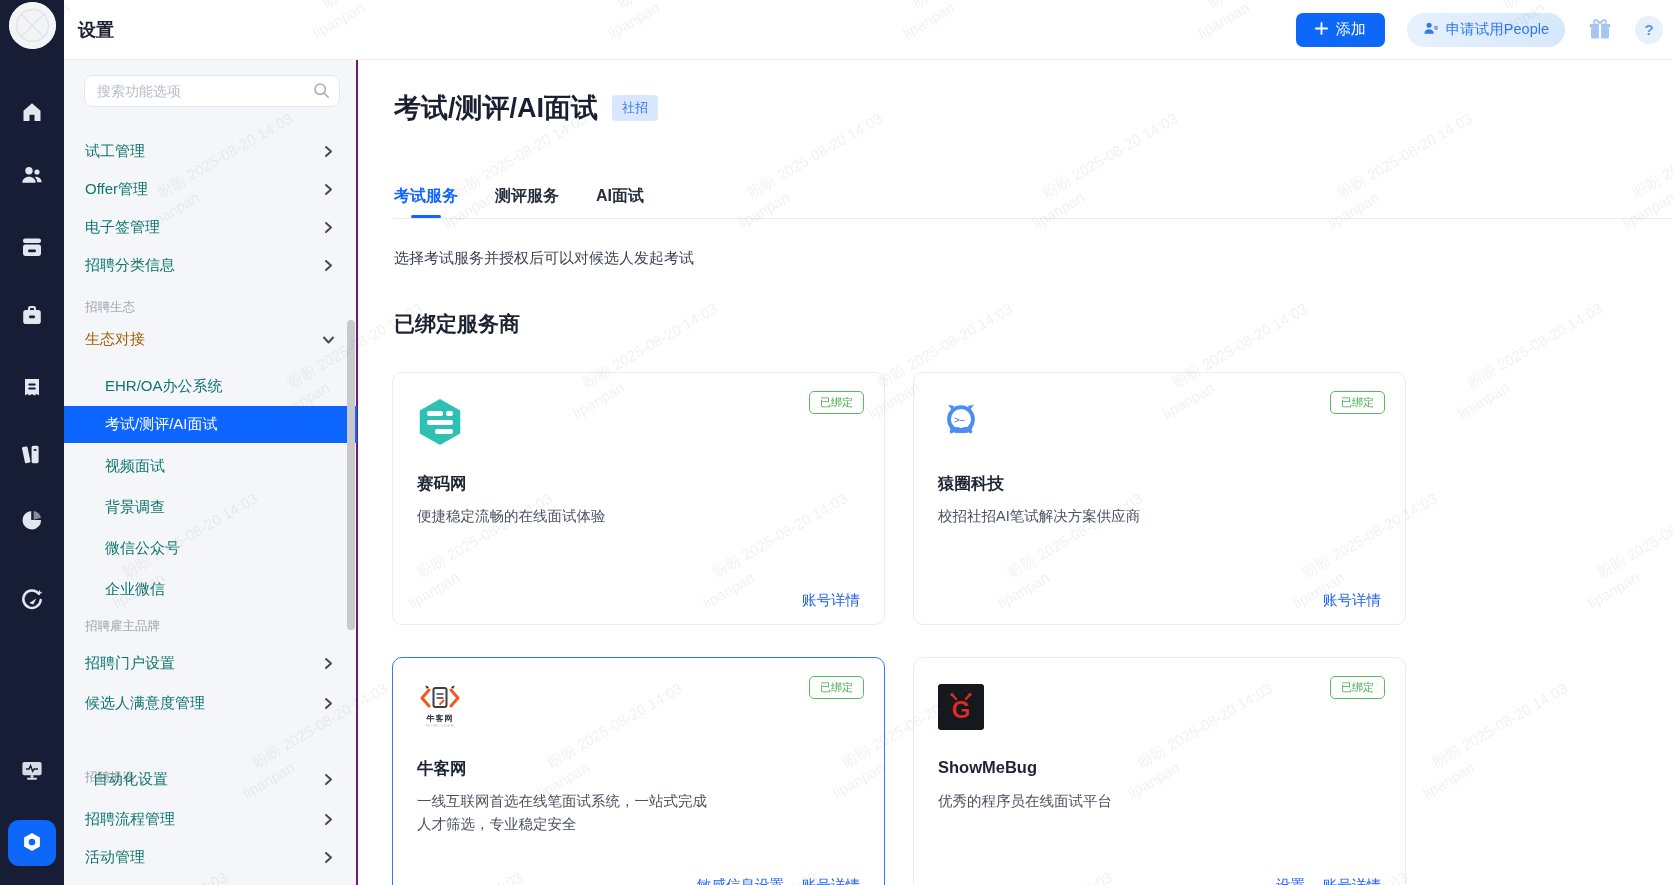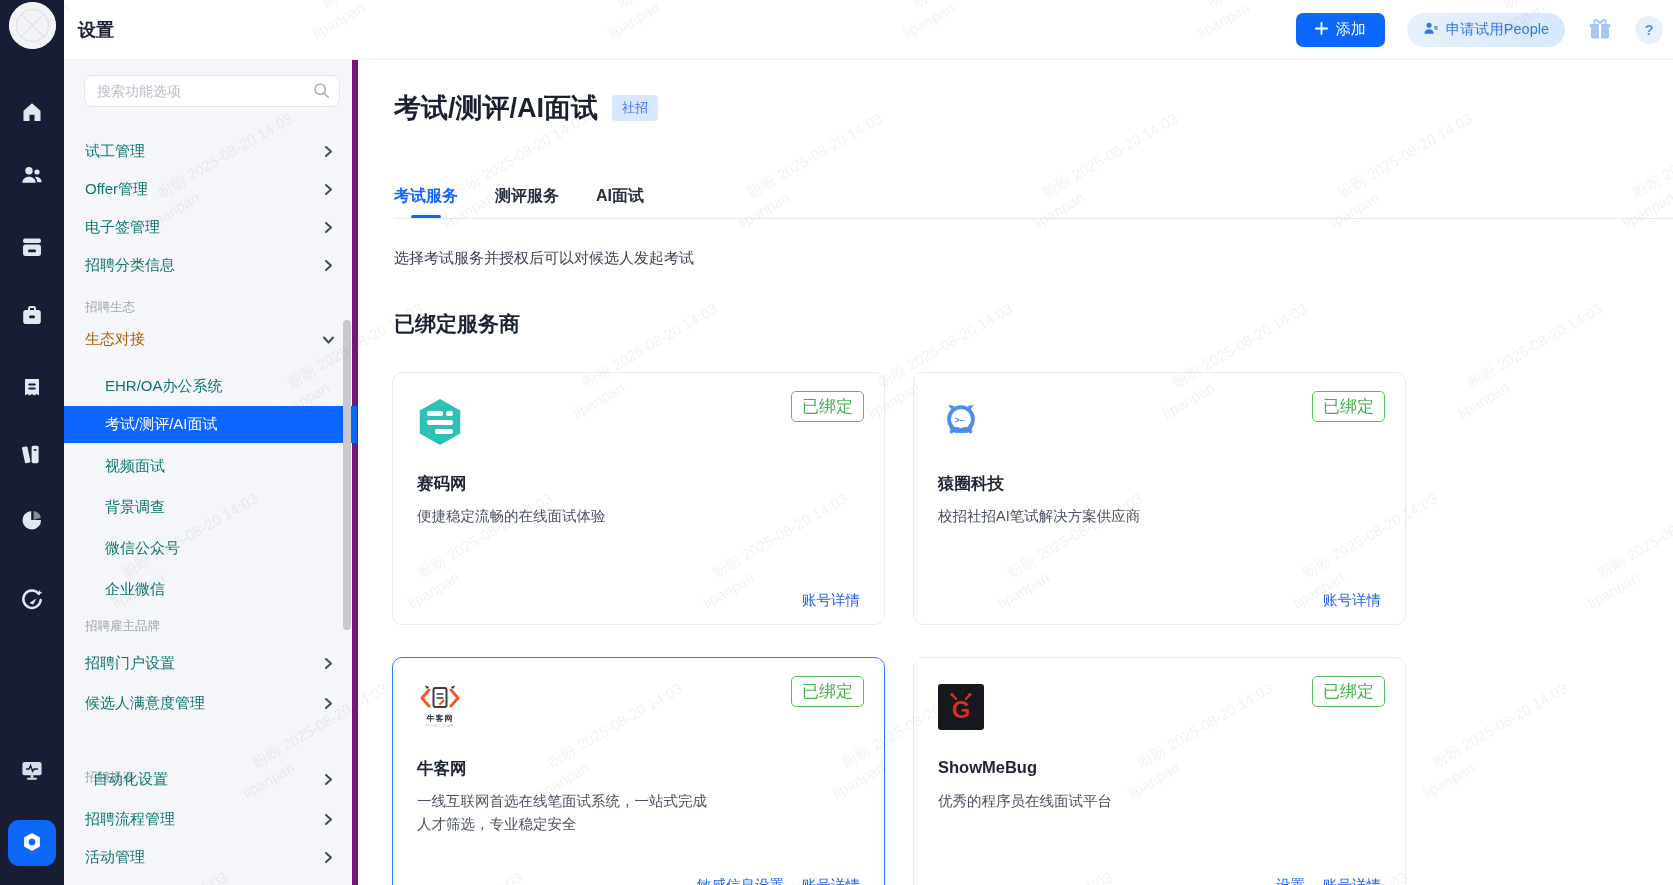--- a/index.html
+++ b/index.html
@@ -26,21 +26,21 @@
     color:#fff; border:none; border-radius:7px; font-size:15px; cursor:pointer;text-align:center; }
   .btn-pill { display:flex; align-items:center; gap:8px; height:34px; padding:0 16px;
     background:linear-gradient(90deg,#e7f1fd,#d6e8fc); color:#2e77ef; border:none; border-radius:17px;
     font-size:14.5px; cursor:pointer; }
   .gift { width:26px; height:26px; display:inline-flex; cursor:pointer; }
   .help { width:28px; height:28px; border-radius:50%; background:#e7f0fc; color:#5b95ea;
     font-weight:700; font-size:15px; display:inline-flex; align-items:center; justify-content:center; cursor:pointer; }
 
   
   .sidebar { position:absolute; left:64px; top:60px; width:294px; height:825px; background:#f5f6fa;
-    border-right:6px solid #701a75; z-index:3; }
+    border-right:2px solid #701a75; z-index:3; }
   .search { position:absolute; left:20px; top:15px; width:256px; height:32px; }
   .search input { width:100%; height:100%; border:1px solid #e2e5ec; border-radius:8px; background:#fff;
     padding:0 34px 0 12px; font-size:14px; color:#333; outline:none; }
   .search input::placeholder { color:#b7bdc9; }
   .search .s-icon { position:absolute; right:10px; top:7px; width:17px; height:17px; }
   .mi { position:absolute; left:0; width:293px; height:38px; display:flex; align-items:center;
     font-size:15px; color:#0f766e; cursor:pointer; }
   .mi .lbl { padding-left:21px; }
   .mi.sub .lbl { padding-left:41px; }
   .mi .chev { position:absolute; right:22px; width:13px; height:13px; display:flex; }
@@ -61,21 +61,21 @@
   .tab.active { color:#1266ff; }
   .tab.active::after { content:""; position:absolute; left:50%; transform:translateX(-50%); bottom:0;
     width:30px; height:3.5px; border-radius:2px; background:#1266ff; }
   .desc { position:absolute; left:36px; top:189px; font-size:15px; color:#3b4252; }
   .sec-title { position:absolute; left:36px; top:250px; font-size:21px; font-weight:700; color:#1b2231; }
   .cards { position:absolute; left:34px; top:312px; display:grid; grid-template-columns:493px 493px;
     grid-auto-rows:253px; column-gap:28px; row-gap:32px; }
   .card { position:relative; border:1px solid #e9ecf2; border-radius:10px; background:#fff; }
   .card.highlight { border-color:#2f7bff; }
   .card .logo { position:absolute; left:24px; top:26px; width:46px; height:46px; }
-  .badge { position:absolute; top:18px; right:20px; font-size:17px; color:#43b04a;
+  .badge { position:absolute; top:18px; right:20px; font-size:11px; color:#43b04a;
     border:1px solid #55bd5c; border-radius:5px; padding:3px 10px; background:#fff; }
   .card .name { position:absolute; left:24px; top:100px; font-size:16.5px; font-weight:700; color:#1d2433; }
   .card .cdesc { position:absolute; left:24px; top:132px; right:24px; font-size:14.5px; color:#4a5160;
     line-height:23px; white-space:pre-line; }
   .card .links { position:absolute; right:24px; bottom:14px; display:flex; gap:18px; }
   .card .links a { font-size:14.5px; color:#2061f0; text-decoration:none; cursor:pointer; }
 
   
   .hexa { width:46px; height:46px; background:#2ec0b2; position:relative;
     clip-path:polygon(50% 0,94% 25%,94% 75%,50% 100%,6% 75%,6% 25%); }

